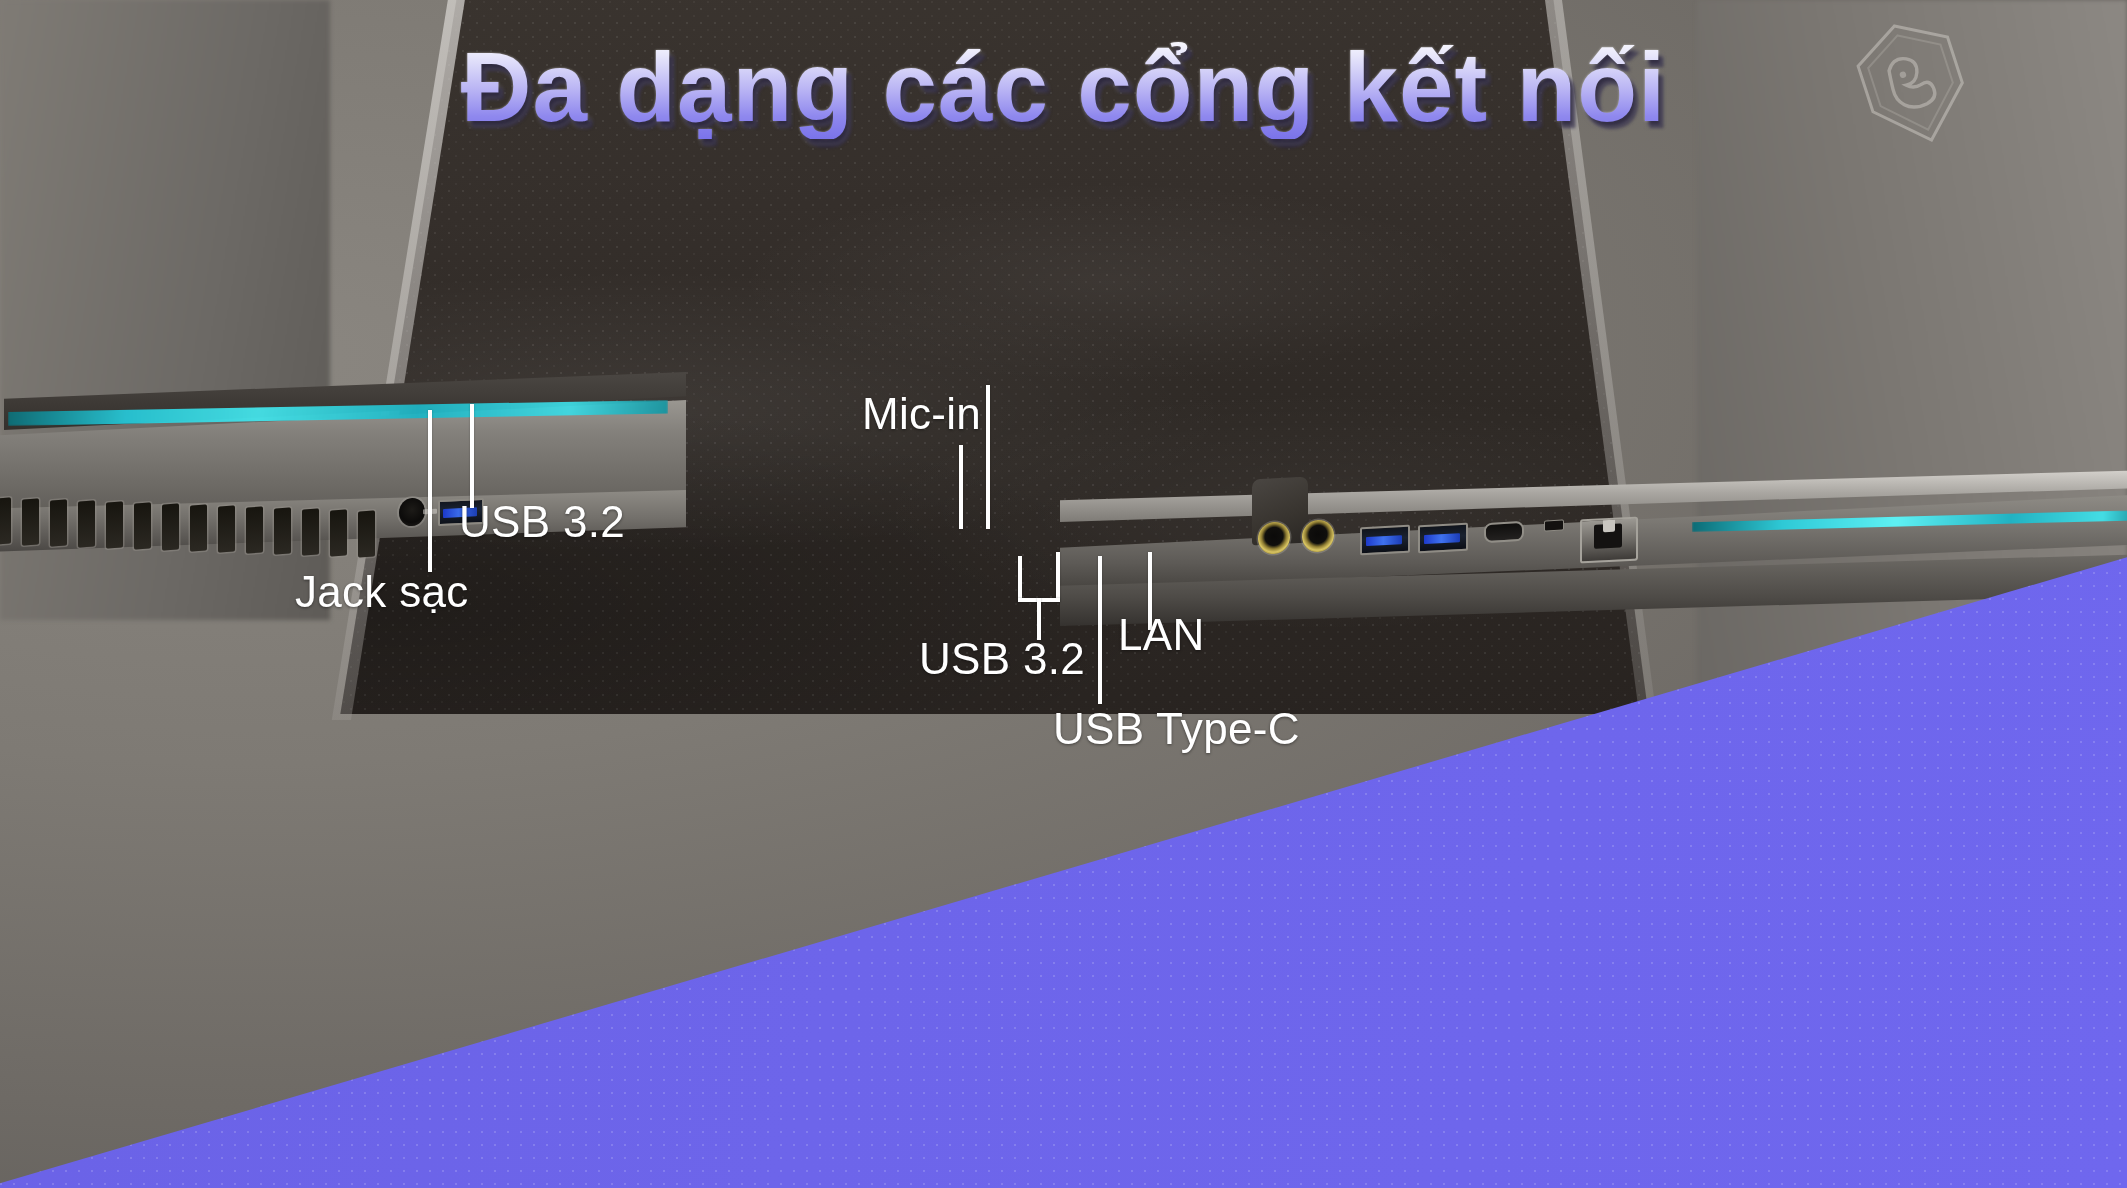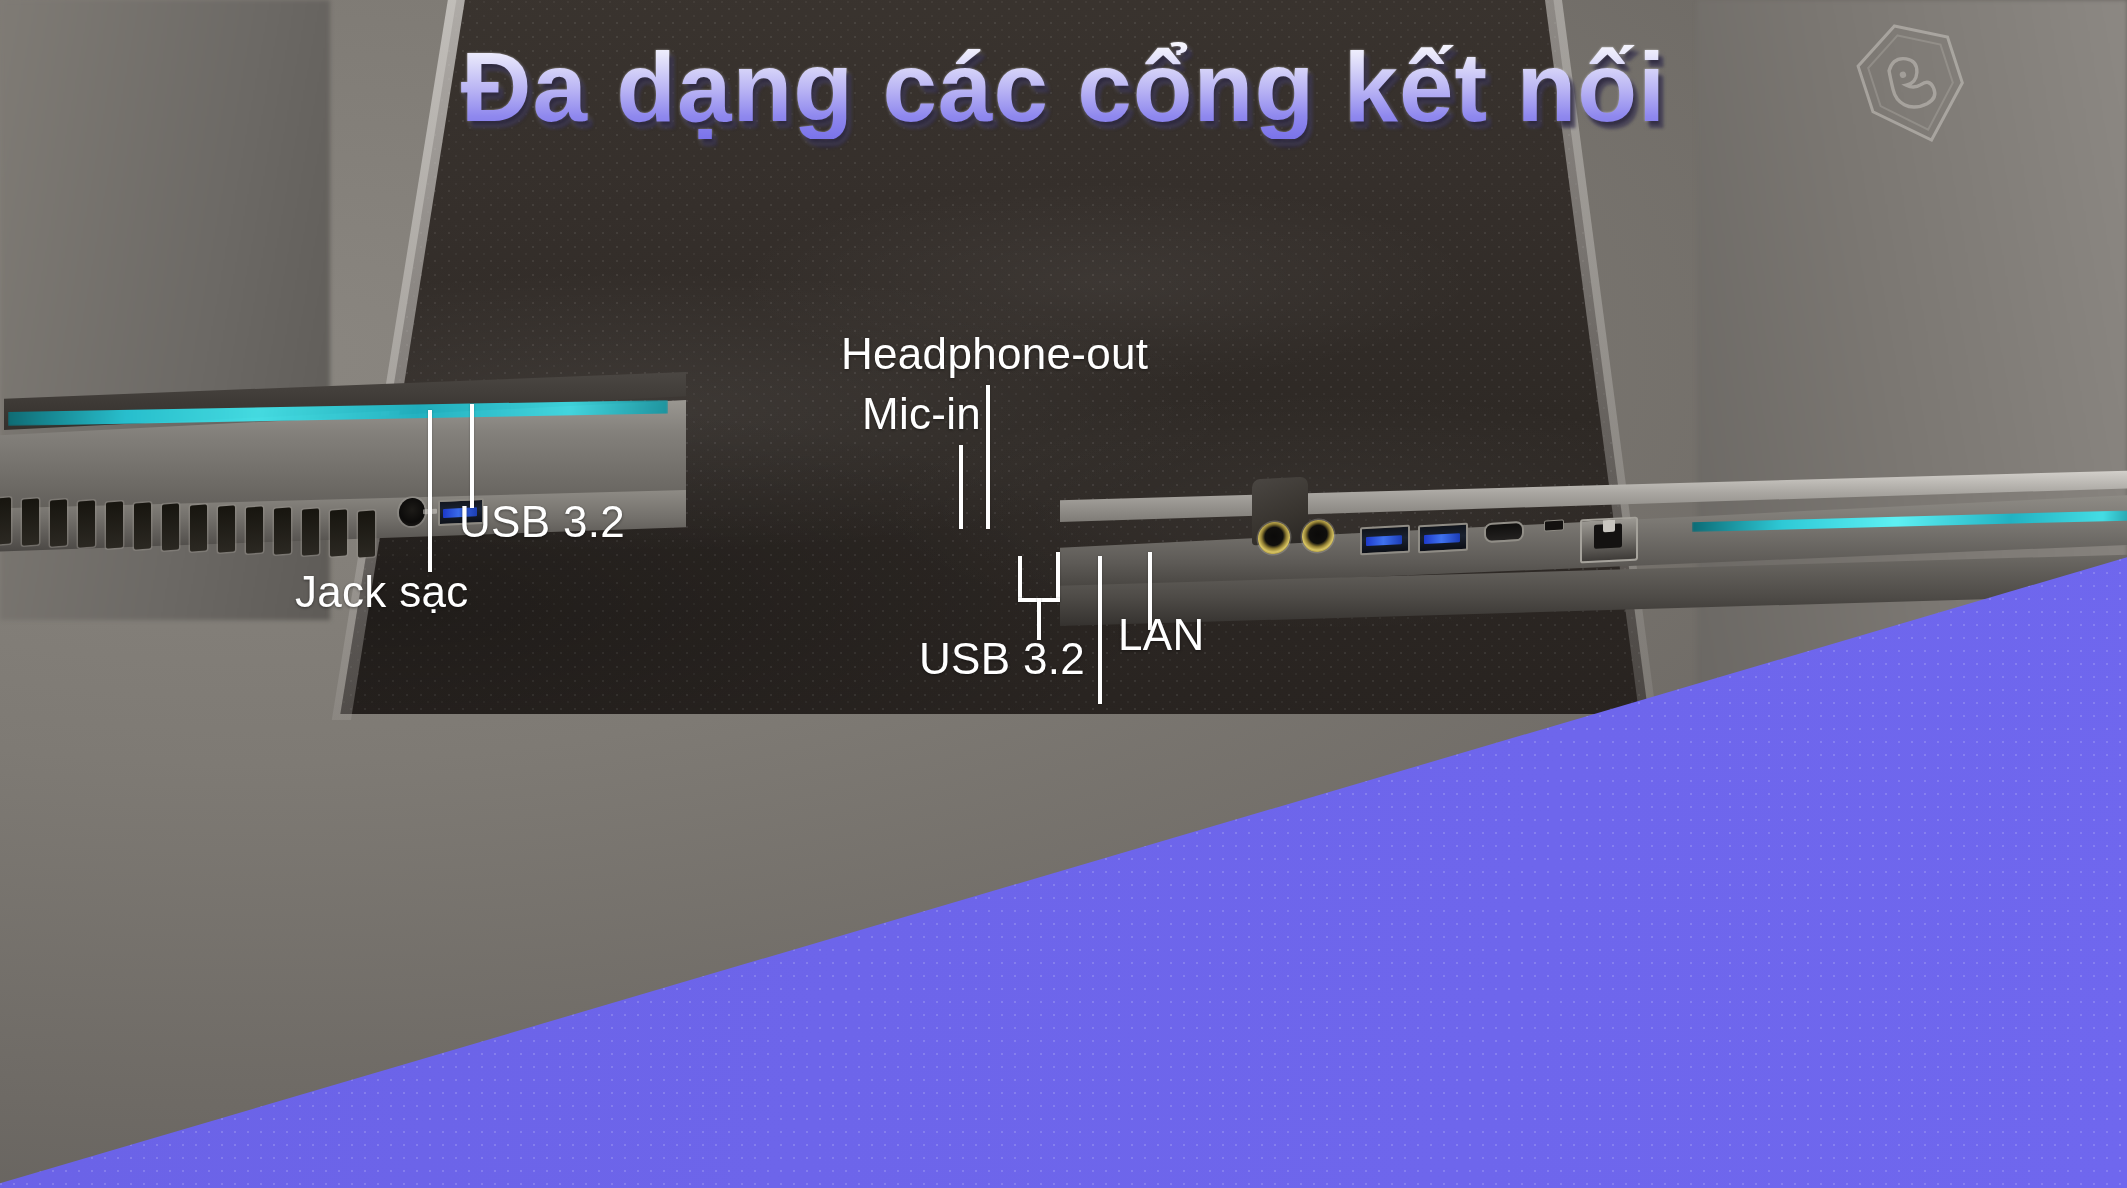--- a/index.html
+++ b/index.html
@@ -359,30 +359,30 @@
   <div class="wedge">
     <div class="wedge-tex"></div>
   </div>
 
   <div class="lead lead-v" style="left:428px; top:410px; height:162px;"></div>
   <div class="lbl" style="left:295px; top:570px;">Jack sạc</div>
 
   <div class="lead lead-v" style="left:470px; top:404px; height:104px;"></div>
   <div class="lbl" style="left:459px; top:500px;">USB 3.2</div>
 
-  <div class="lbl" style="left:841px; top:332px;">Headphone-out</div>
   <div class="lead lead-v" style="left:986px; top:385px; height:144px;"></div>
 
   <div class="lbl" style="left:862px; top:392px;">Mic-in</div>
   <div class="lead lead-v" style="left:959px; top:445px; height:84px;"></div>
 
   <div class="lead lead-v" style="left:1018px; top:556px; height:46px;"></div>
   <div class="lead lead-v" style="left:1056px; top:552px; height:50px;"></div>
   <div class="lead lead-h" style="left:1018px; top:598px; width:42px;"></div>
   <div class="lead lead-v" style="left:1037px; top:598px; height:42px;"></div>
   <div class="lbl" style="left:919px; top:637px;">USB 3.2</div>
 
   <div class="lead lead-v" style="left:1098px; top:556px; height:148px;"></div>
+  <div class="lbl" style="left:1053px; top:707px;">USB Type-C</div>
 
   <div class="lead lead-v" style="left:1148px; top:552px; height:78px;"></div>
   <div class="lbl" style="left:1118px; top:613px;">LAN</div>
 
 </div>
 
 </body></html>

